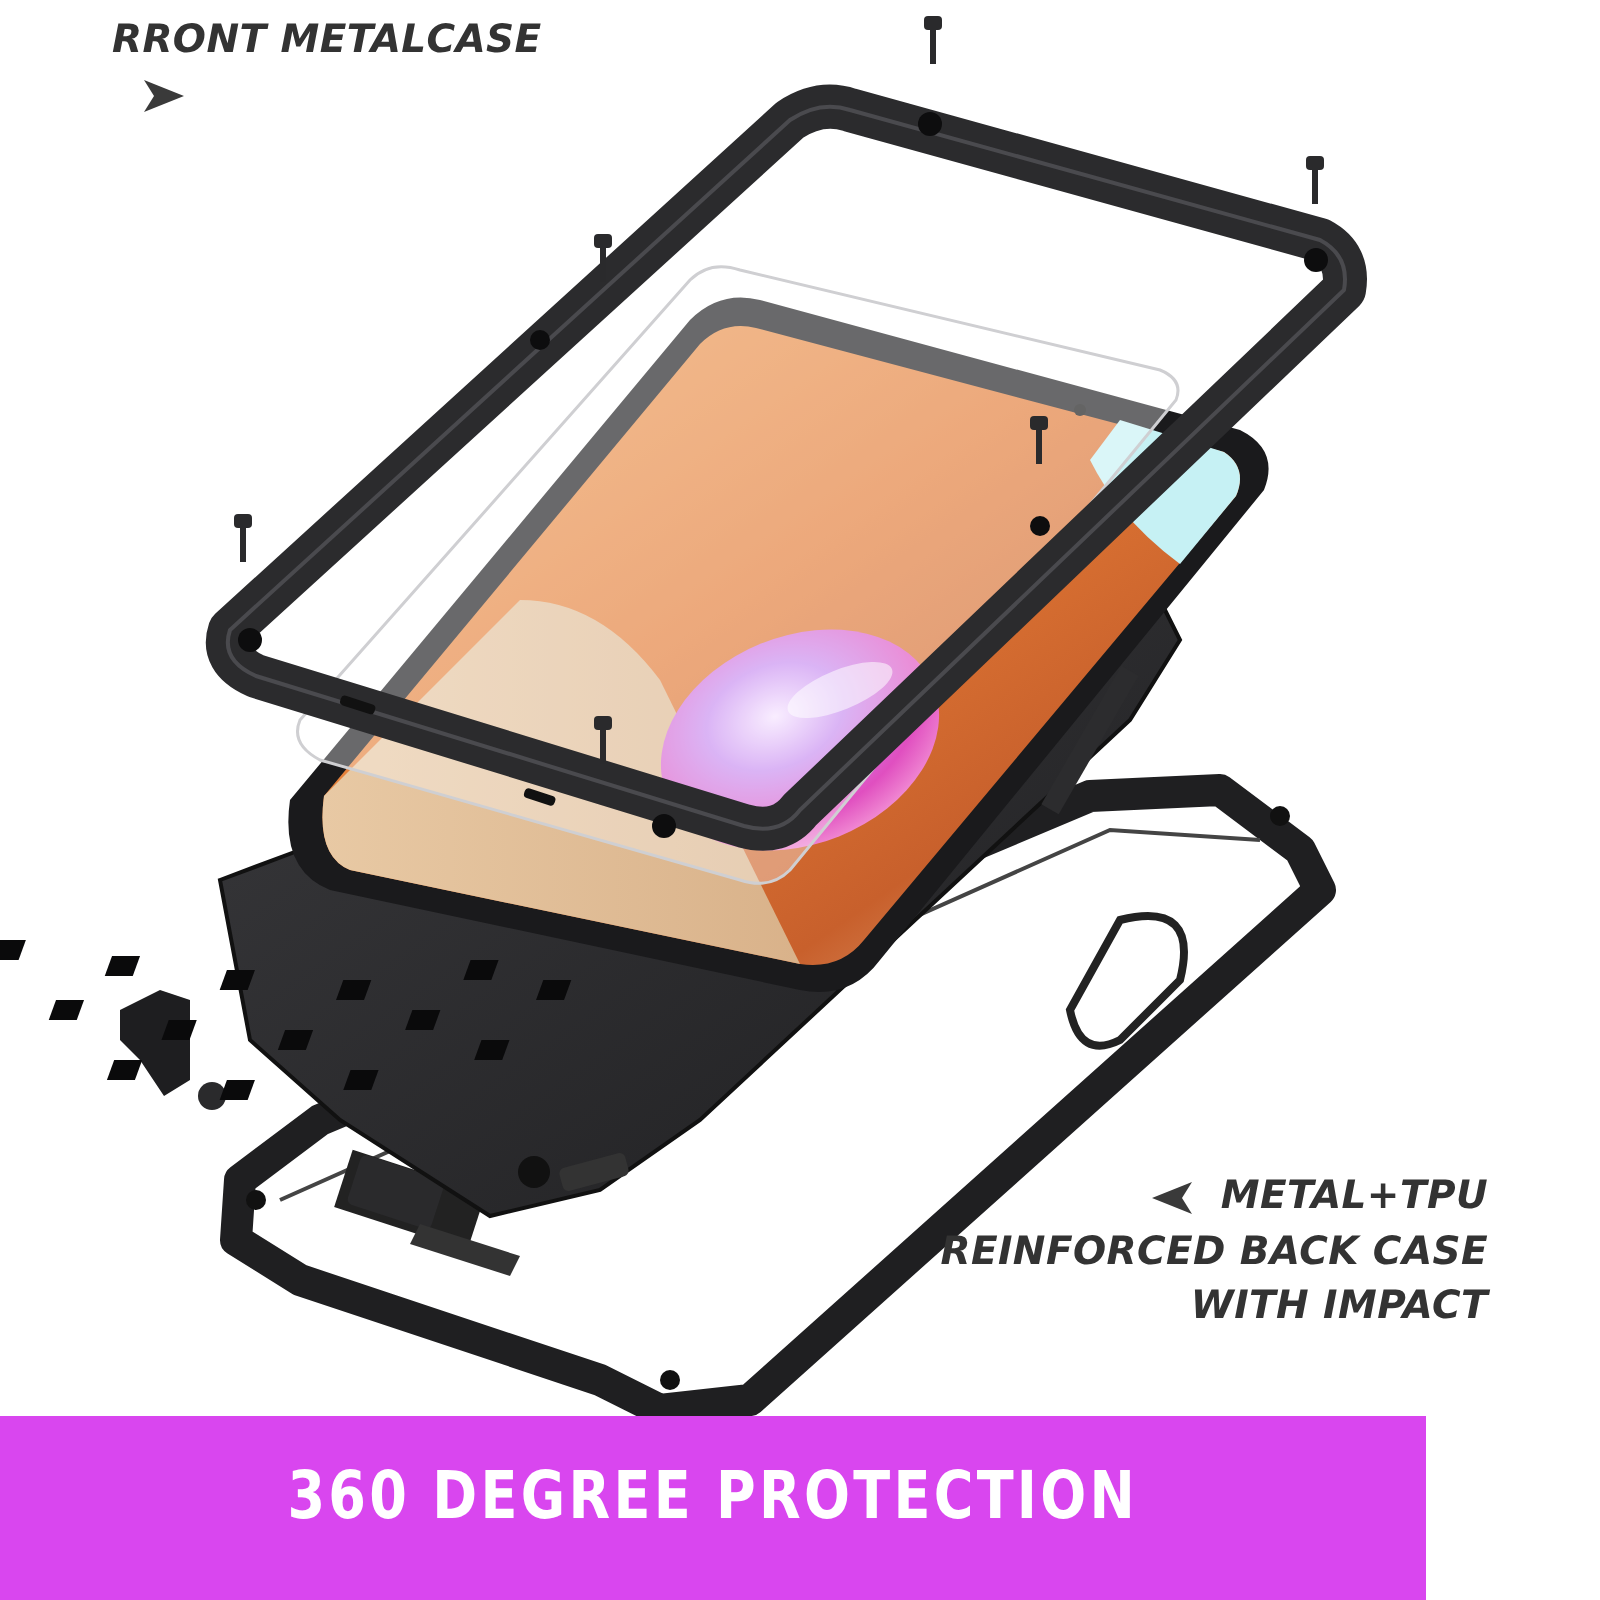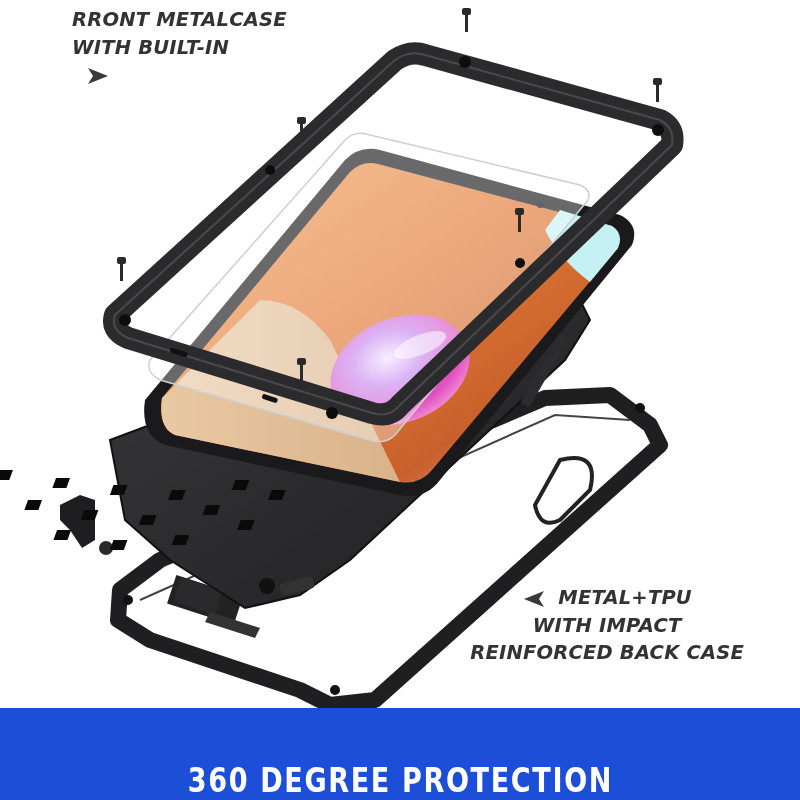--- a/index.html
+++ b/index.html
@@ -10,30 +10,30 @@
       position: absolute;
       color: #333333;
       font-family: "DejaVu Sans", sans-serif;
       font-weight: bold;
       font-style: italic;
       font-size: 19.5px;
       line-height: 27.5px;
       letter-spacing: 0.2px;
       text-transform: uppercase;
     }
-    .callout-top { left: 72px; top: 6px; text-align: left; }
-    .callout-bottom { right: 56px; top: 584px; text-align: center; }
+    .callout-top { left: 56px; top: 6px; text-align: left; }
+    .callout-bottom { right: 56px; top: 584px; text-align: right; }
     .callout .line { display: block; white-space: nowrap; }
     .arrow { display: inline-block; vertical-align: middle; }
     .arrow-right { margin-left: 14px; }
     .arrow-left { margin-right: 12px; }
     .banner {
-      position: absolute; left: 0; top: 708px; width: 800px; height: 92px;
-      background: #1d4ed8;
-      display: flex; align-items: flex-end; justify-content: center;
+      position: absolute; left: 0; top: 708px; width: 713px; height: 92px;
+      background: #d946ef;
+      display: flex; align-items: center; justify-content: center;
     }
     .banner-title {
       color: #ffffff;
       font-family: "DejaVu Sans", sans-serif;
       font-weight: bold;
       font-size: 33px;
       letter-spacing: 2px;
       transform: scaleX(0.82);
       margin-top: -14px;
     }
@@ -160,34 +160,33 @@
         </g>
       <g>
           <rect x="297" y="358" width="9" height="7" rx="2"></rect>
           <rect x="300" y="364" width="3" height="18"></rect>
         </g>
     </g>
   </svg>
 
   <div class="callout callout-top">
     <span class="line">RRONT METALCASE</span>
-    <span class="line">WITH BUILT-IN</span>
     <span class="line">
       <svg class="arrow arrow-right" width="24" height="20" viewBox="0 0 24 20">
           <path d="M2 2 L22 10 L2 18 L7 10 Z" fill="#3a3a3a"></path>
         </svg>
     </span>
   </div>
 
   <div class="callout callout-bottom">
     <span class="line">
       <svg class="arrow arrow-left" width="24" height="20" viewBox="0 0 24 20">
           <path d="M22 2 L2 10 L22 18 L17 10 Z" fill="#3a3a3a"></path>
         </svg><span>METAL+TPU</span>
     </span>
+    <span class="line">REINFORCED BACK CASE</span>
     <span class="line">WITH IMPACT</span>
-    <span class="line">REINFORCED BACK CASE</span>
   </div>
 </div>
 
 <div class="banner">
   <span class="banner-title">360 DEGREE PROTECTION</span>
 </div>
 
 </body></html>

